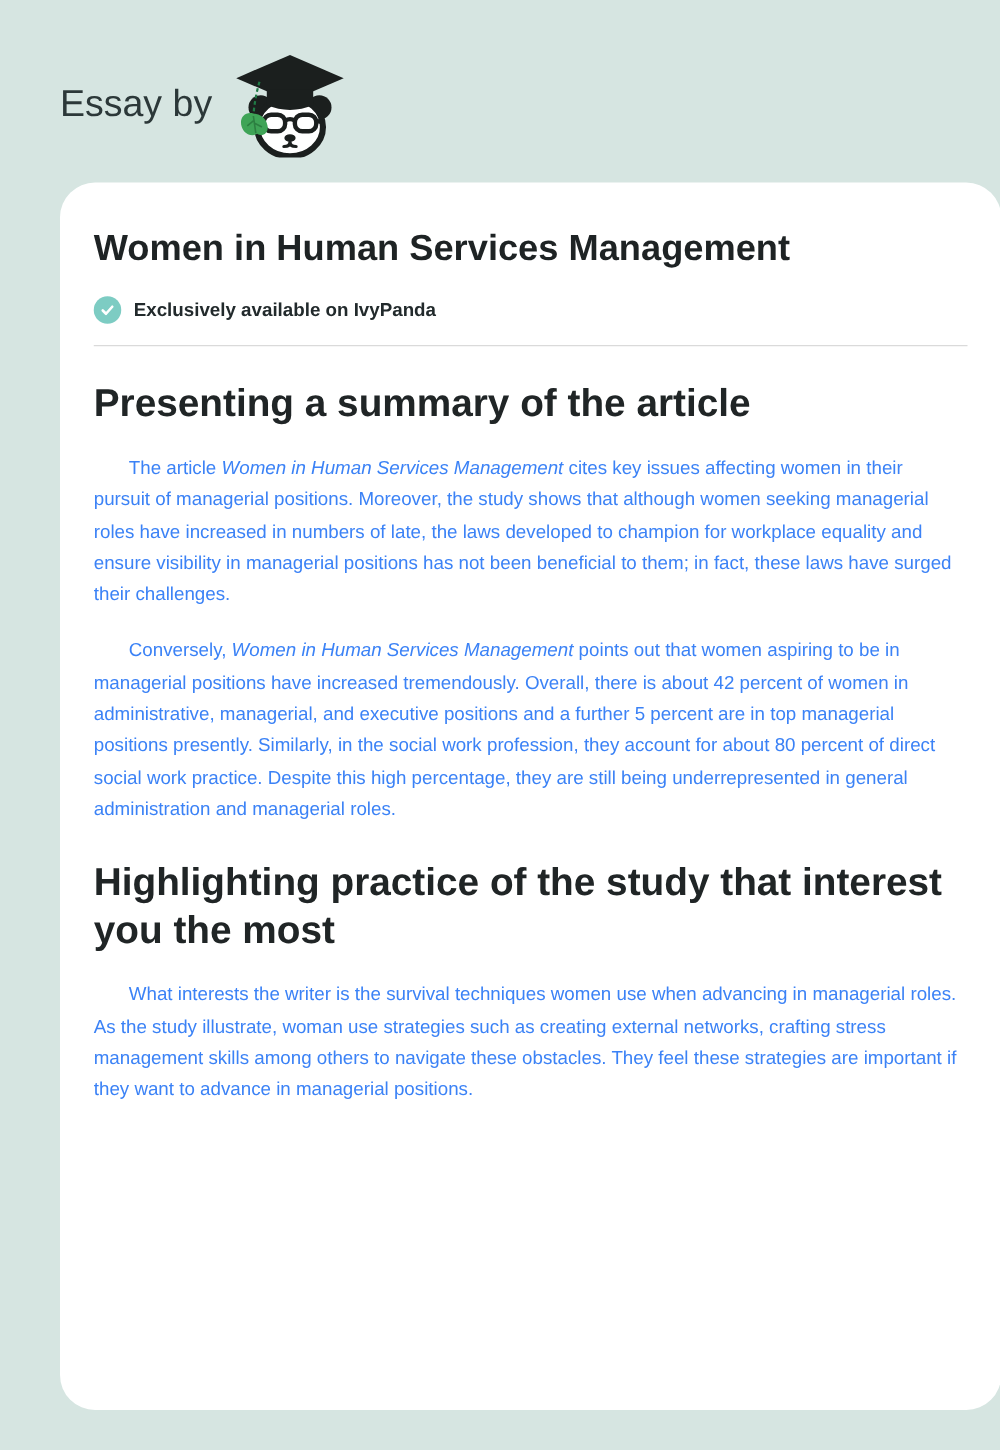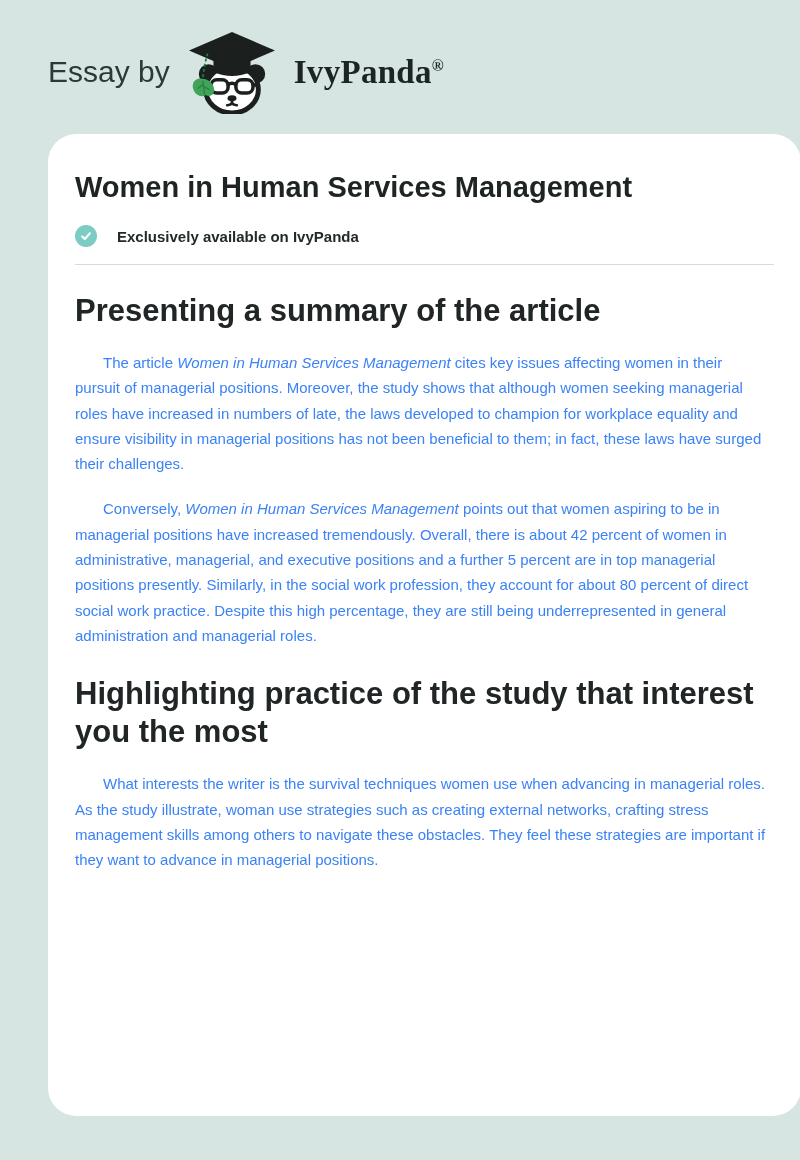--- a/index.html
+++ b/index.html
@@ -7,21 +7,21 @@
     width: 800px;
     height: 1160px;
     background: #d6e5e1;
     font-family: "Liberation Sans", sans-serif;
     overflow: hidden;
   }
   .site-header {
     display: flex;
     align-items: center;
     gap: 13px;
-    padding: 30px 0 0 48px;
+    padding: 42px 0 0 48px;
     height: 84px;
   }
   .essay-by {
     font-size: 30px;
     color: #2c3839;
   }
   .logo-wrap { width: 98px; height: 84px; display: inline-flex; }
   .logo-wrap svg { width: 98px; height: 84px; }
   .brand {
     font-family: "Liberation Serif", serif;
@@ -44,21 +44,21 @@
     margin: 0;
     font-size: 29px;
     line-height: 34px;
     color: #1e2324;
     font-weight: 700;
   }
   .badge {
     margin-top: 21px;
     display: flex;
     align-items: center;
-    gap: 20px;
+    gap: 10px;
   }
   .check-circle {
     width: 22px;
     height: 22px;
     border-radius: 50%;
     background: #7dccc3;
     display: inline-flex;
     align-items: center;
     justify-content: center;
     flex: 0 0 auto;
@@ -115,21 +115,20 @@
 
         <polygon points="50,2 94,21 50,40 6,21" fill="#1b1f1e"></polygon>
         <path d="M31 30 L31 43 Q50 51 69 43 L69 30 Z" fill="#1b1f1e"></path>
 
         <path d="M25 24 Q21 38 20 52" stroke="#1f7a45" stroke-width="1.8" fill="none" stroke-dasharray="3 2.4"></path>
 
         <path d="M20 50 C13 48 8 54 10.5 61 C12.5 67 19 69.5 23 66.5 C27.5 69.5 33 66 31.5 59.5 C30 53 25 50.5 20 50 Z" fill="#3fa457"></path>
         <path d="M20 52 L22 66 M20 56 L15 60 M21 58 L27 61" stroke="#2c7f41" stroke-width="1.3" fill="none"></path>
       </svg>
     </span>
-    <span class="brand"><span>IvyPanda</span><sup>®</sup></span>
   </header>
 
   <main class="card">
     <h1 class="essay-title">Women in Human Services Management</h1>
 
     <div class="badge">
       <span class="check-circle">
         <svg width="12" height="12" viewBox="0 0 12 12" aria-hidden="true">
           <polyline points="2.2,6.4 4.8,9 9.8,3.4" fill="none" stroke="#ffffff" stroke-width="2.1" stroke-linecap="round" stroke-linejoin="round"></polyline>
         </svg>

